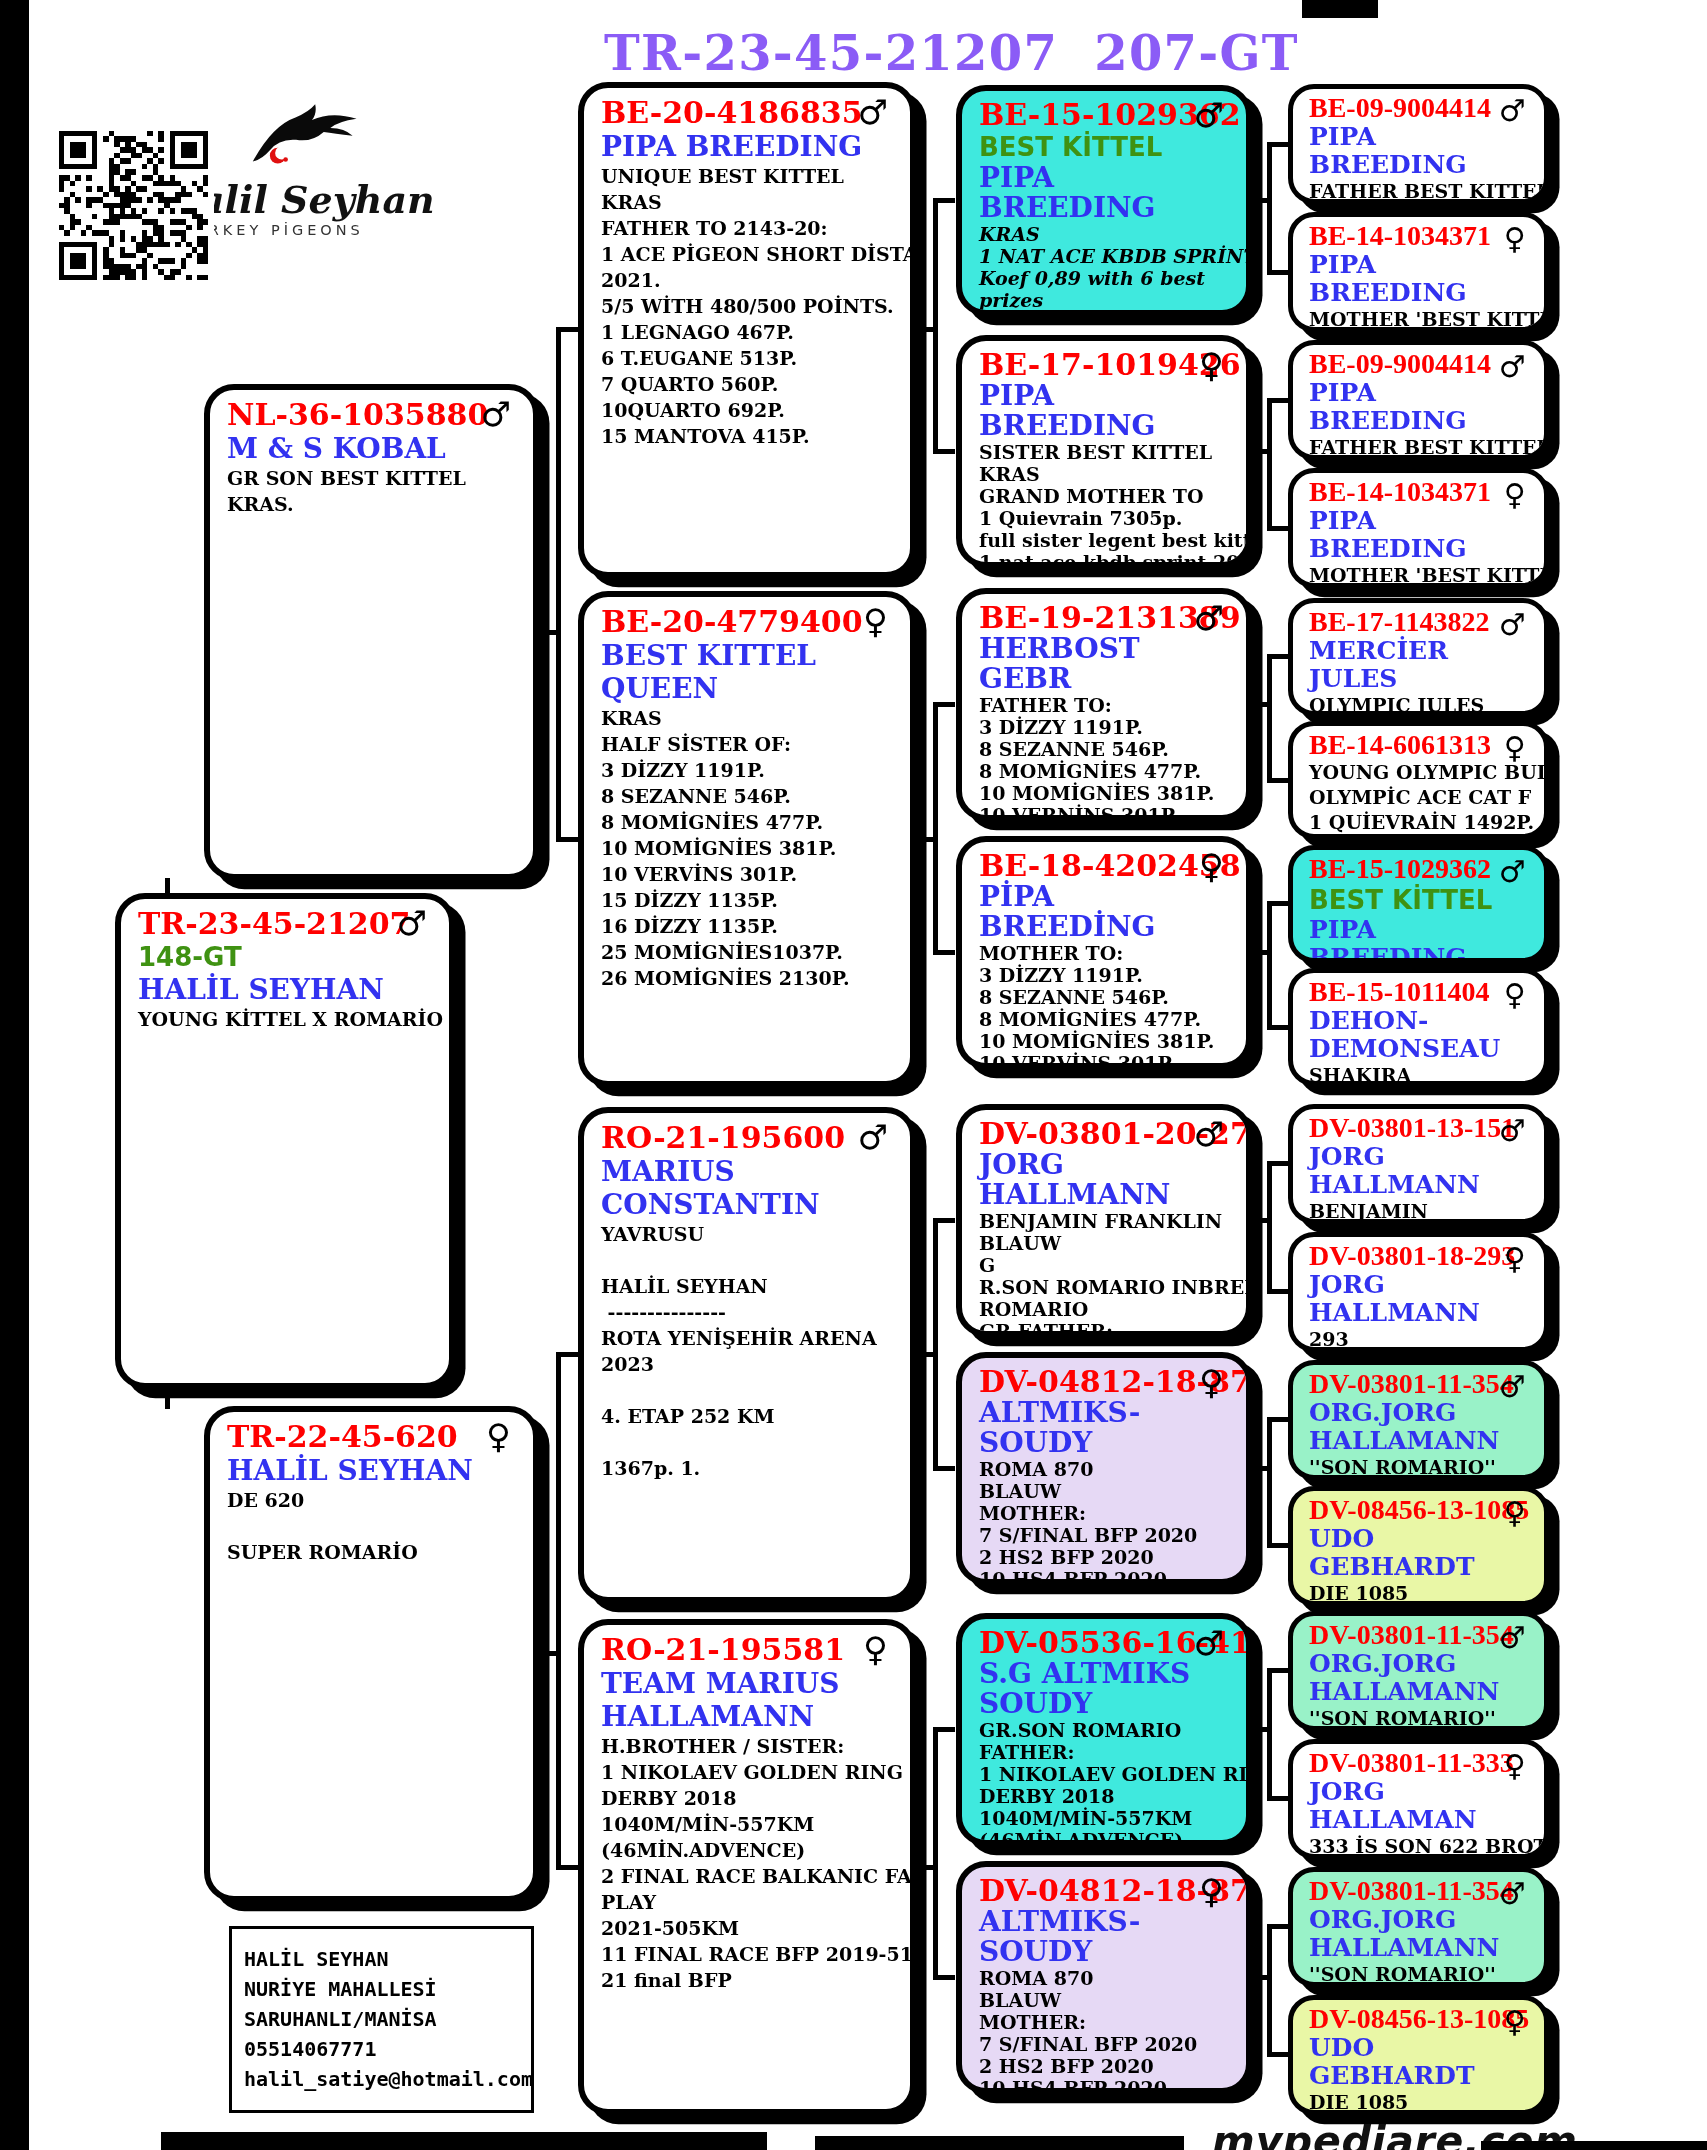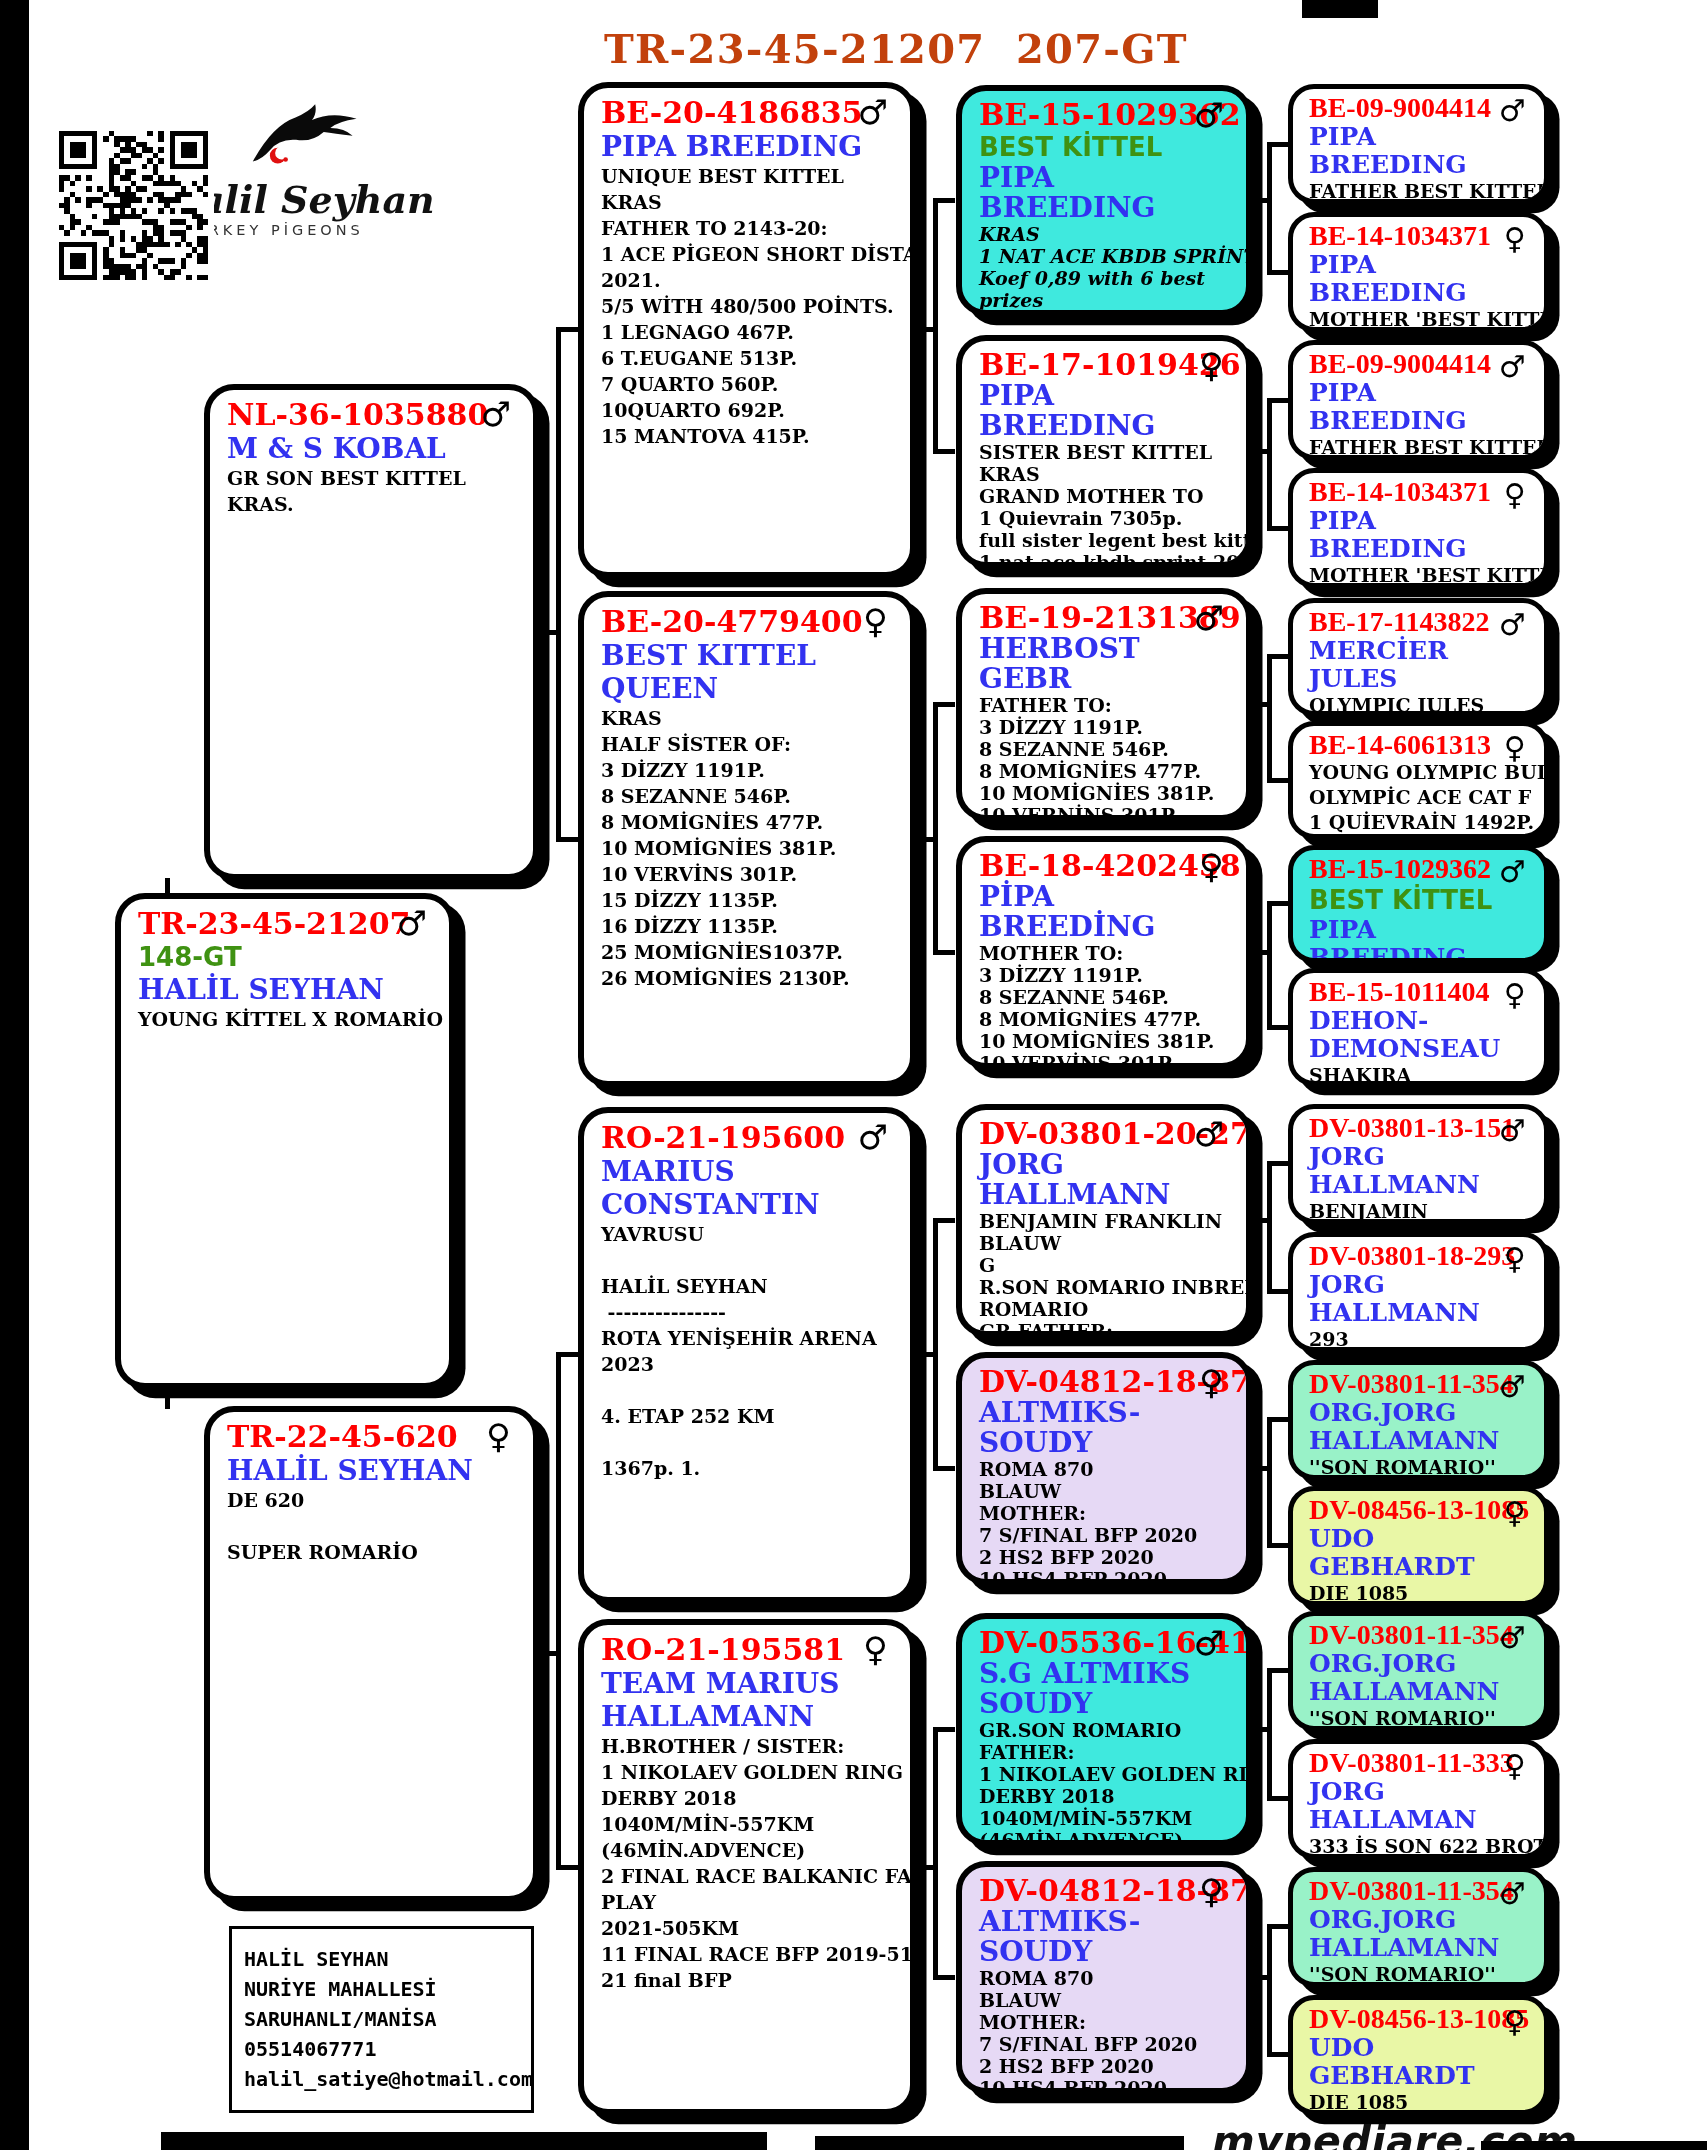--- a/index.html
+++ b/index.html
@@ -4,21 +4,21 @@
 <style>
   html,body{margin:0;padding:0;}
   body{
     width:1708px;height:2151px;position:relative;background:#ffffff;overflow:hidden;
     font-family:"DejaVu Serif","Liberation Serif",serif;
   }
   #canvas{position:absolute;left:0;top:0;width:1708px;height:2151px;}
 
   .page-title{
     position:absolute;left:604px;top:25px;
-    color:#c2410c;font-size:40px;font-weight:bold;letter-spacing:1.3px;
+    color:#8b5cf6;font-size:48px;font-weight:bold;letter-spacing:1.3px;
     font-family:"DejaVu Serif","Liberation Serif",serif;white-space:pre;
   }
 
   
   .box{
     position:absolute;background:#ffffff;border:6px solid #000;border-radius:30px;
     box-shadow:10.5px 9.2px 0 0 #000;box-sizing:border-box;
     padding:6.6px 14.5px 5.3px 17px;overflow:hidden;z-index:2;
   }
   .sex{

